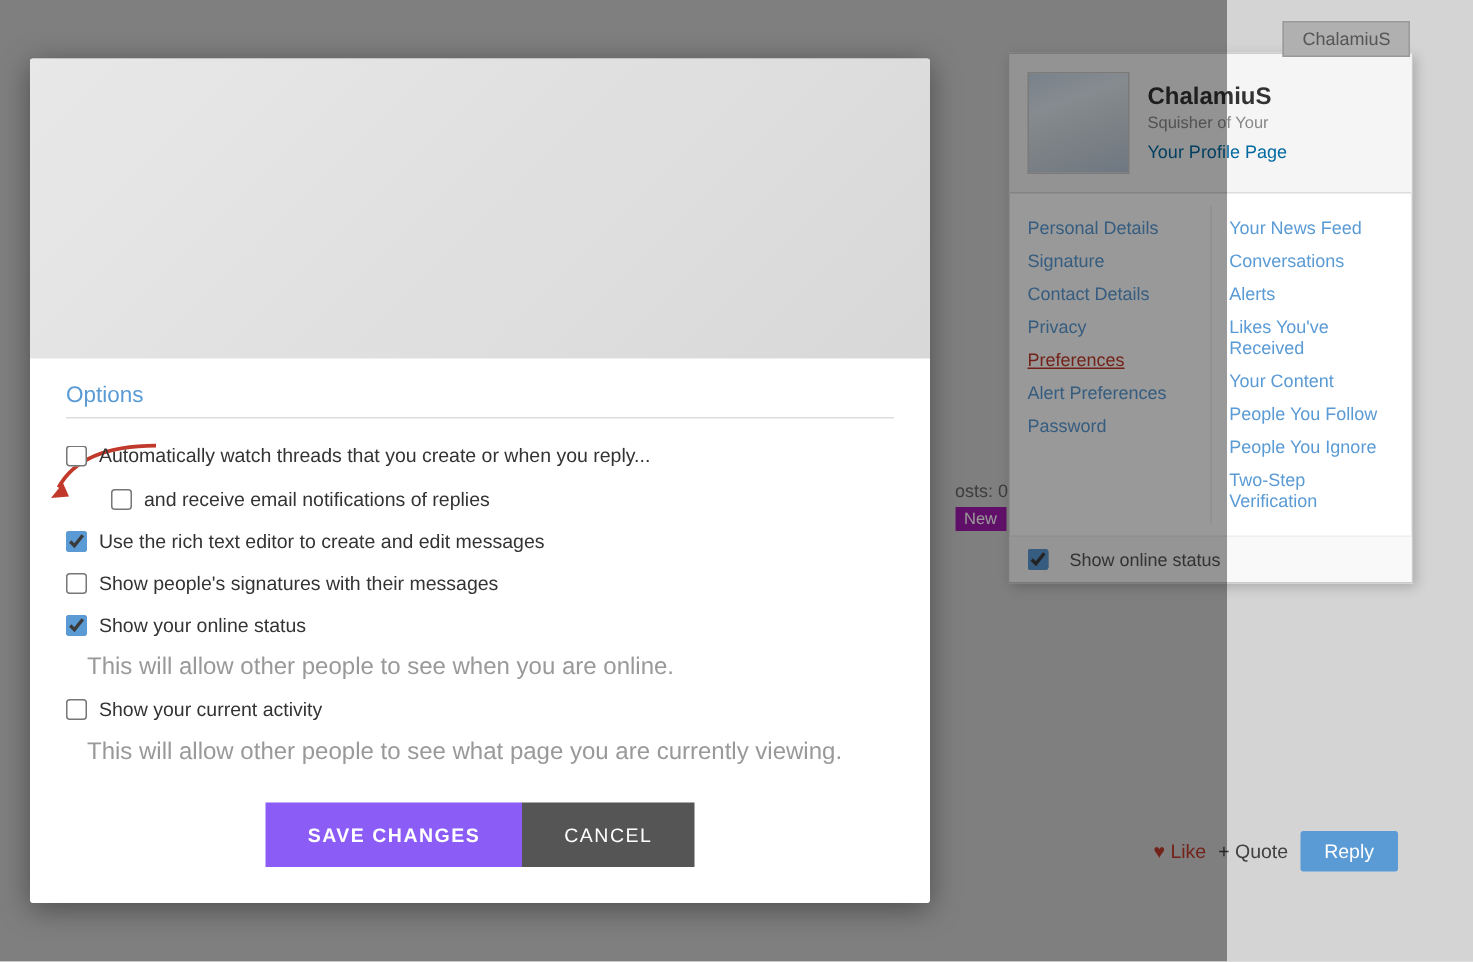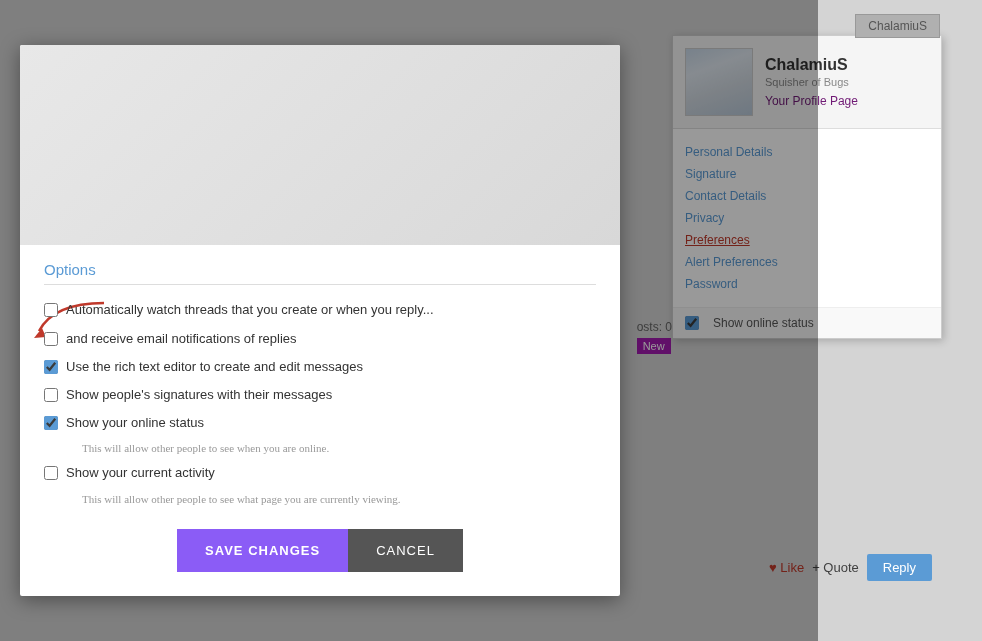--- a/index.html
+++ b/index.html
@@ -70,21 +70,21 @@
       color: #333;
     }
 
     .dropdown-subtitle {
       font-size: 11px;
       color: #888;
       margin-top: 2px;
     }
 
     .dropdown-profile-link {
-      color: #701a75;
+      color: #0369a1;
       font-size: 12px;
       margin-top: 6px;
       cursor: pointer;
       display: block;
       text-decoration: none;
     }
 
     .dropdown-nav {
       display: flex;
       padding: 8px 0;
@@ -256,34 +256,34 @@
     .option-row input[type="checkbox"] {
       margin-right: 8px;
       margin-top: 2px;
       flex-shrink: 0;
       width: 14px;
       height: 14px;
       accent-color: #5b9bd5;
     }
 
     .option-row.indented {
+      margin-left: 30px;
     }
 
     .option-label {
       font-size: 13px;
       color: #333;
       line-height: 1.4;
     }
 
     .option-description {
-      font-size: 11px;
+      font-size: 16px;
       color: #999;
       margin-top: 2px;
-      margin-left: 38px;
-      font-family: Liberation Serif, serif;
+      margin-left: 14px;
     }
 
     
     .modal-footer {
       display: flex;
       justify-content: center;
       gap: 0;
       padding: 16px 24px 24px;
       padding-top: 0;
     }
@@ -325,34 +325,44 @@
     <span>ChalamiuS</span>
   </div>
 
   <div class="dropdown-menu">
     <div class="dropdown-header">
       <div class="dropdown-avatar">
         <div class="avatar-art"></div>
       </div>
       <div class="dropdown-user-info">
         <div class="dropdown-username">ChalamiuS</div>
-        <div class="dropdown-subtitle">Squisher of Bugs</div>
+        <div class="dropdown-subtitle">Squisher of Your</div>
         <a class="dropdown-profile-link">Your Profile Page</a>
       </div>
     </div>
     <div class="dropdown-nav">
       <div class="dropdown-col">
         <a class="dropdown-link">Personal Details</a>
         <a class="dropdown-link">Signature</a>
         <a class="dropdown-link">Contact Details</a>
         <a class="dropdown-link">Privacy</a>
         <a class="dropdown-link active">Preferences</a>
         <a class="dropdown-link">Alert Preferences</a>
         <a class="dropdown-link">Password</a>
       </div>
+      <div class="dropdown-col">
+        <a class="dropdown-link">Your News Feed</a>
+        <a class="dropdown-link">Conversations</a>
+        <a class="dropdown-link">Alerts</a>
+        <a class="dropdown-link">Likes You've Received</a>
+        <a class="dropdown-link">Your Content</a>
+        <a class="dropdown-link">People You Follow</a>
+        <a class="dropdown-link">People You Ignore</a>
+        <a class="dropdown-link">Two-Step Verification</a>
+      </div>
     </div>
     <div class="dropdown-footer">
       <label class="show-online-status">
         <input type="checkbox" checked="" style="">
         <span>Show online status</span>
       </label>
     </div>
   </div>
 
   <div class="posts-indicator">

